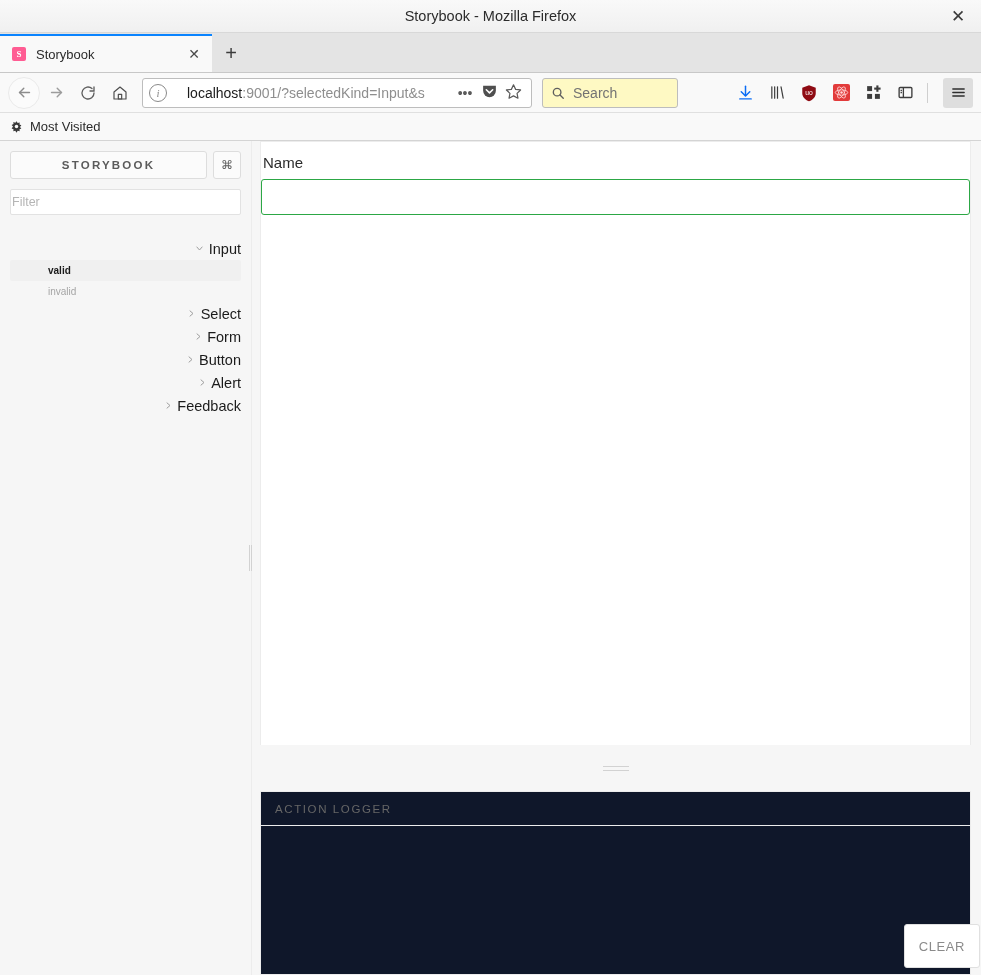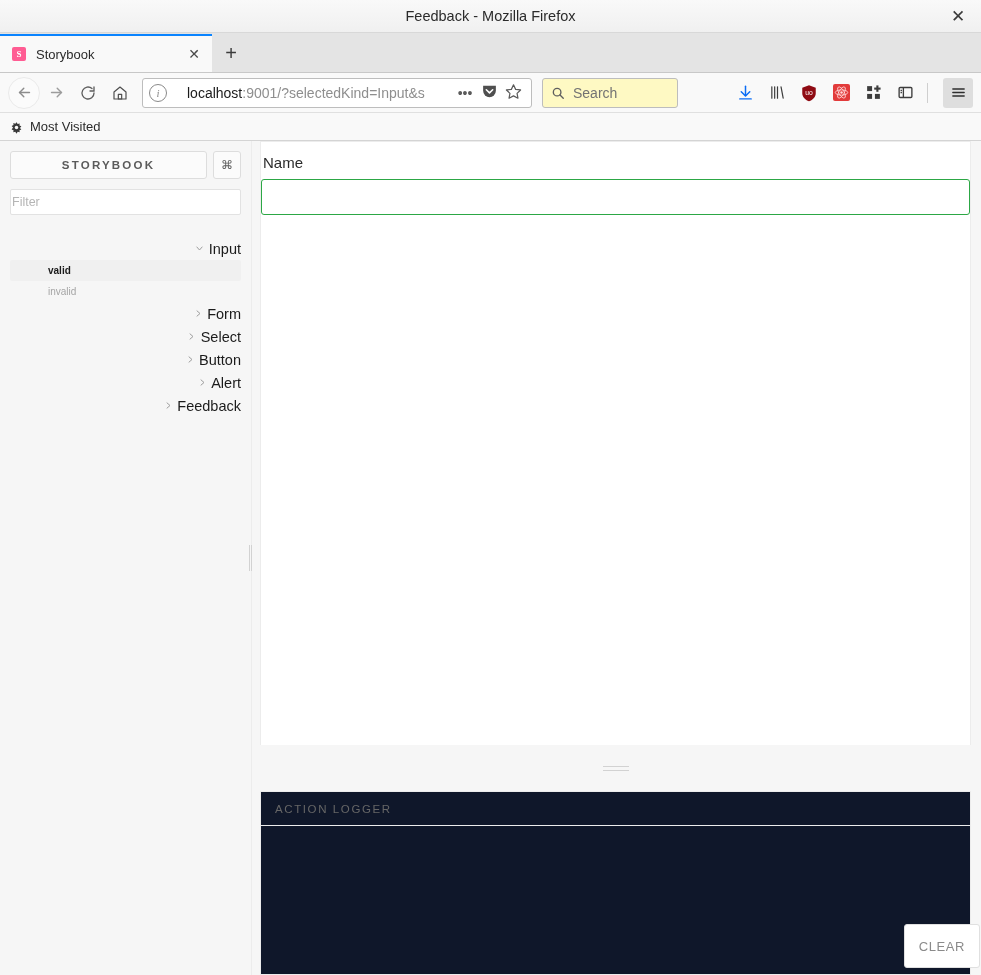--- a/index.html
+++ b/index.html
@@ -118,21 +118,21 @@
   .react-badge {
     width: 17px; height: 17px; background: #e23b3b; border-radius: 2px;
     display: flex; align-items: center; justify-content: center;
   }
 
   .bookmarkbar {
     height: 28px; background: #f9f9f9;
     border-bottom: 1px solid #d4d4d4;
     display: flex; align-items: center; padding: 0 10px;
   }
-  .bm-item { display: flex; align-items: flex-end; font-size: 13px; color: #2b2b2b; }
+  .bm-item { display: flex; align-items: center; font-size: 13px; color: #2b2b2b; }
   .bm-item svg { margin-right: 7px; }
 
   
   .sb {
     display: flex;
     height: calc(975px - 33px - 40px - 40px - 28px);
     background: #f6f6f6;
   }
   .sb-sidebar {
     width: 252px; flex: 0 0 252px;
@@ -235,21 +235,21 @@
     height: 44px; padding: 0 14px;
     background: #fff; border: 1px solid #e0e0e0; border-radius: 3px;
     font-size: 13px; color: #8a8a8a; letter-spacing: 0.6px;
     font-family: "Liberation Sans", sans-serif;
   }
 </style>
 </head>
 <body>
 
 <div class="titlebar">
-  <span class="titlebar-text">Feedback - Mozilla Firefox</span>
+  <span class="titlebar-text">Storybook - Mozilla Firefox</span>
   <span class="win-close">✕</span>
 </div>
 
 <div class="tabstrip">
   <div class="tab">
     <span class="tab-favicon">S</span>
     <span class="tab-title">Storybook</span>
     <span class="tab-close">✕</span>
   </div>
   <div class="newtab">+</div>
@@ -397,30 +397,30 @@
       </div>
       <div class="tree-story selected">valid</div>
       <div class="tree-story">invalid</div>
 
       <div class="tree-kind">
         <span class="caret">
           <svg width="9" height="9" viewBox="0 0 24 24" fill="none" stroke="#9b9b9b" stroke-width="2.6" stroke-linecap="round" stroke-linejoin="round">
               <polyline points="8 5 16 12 8 19"></polyline>
             </svg>
         </span>
+        <span>Select</span>
+      </div>
+
+      <div class="tree-kind">
+        <span class="caret">
+          <svg width="9" height="9" viewBox="0 0 24 24" fill="none" stroke="#9b9b9b" stroke-width="2.6" stroke-linecap="round" stroke-linejoin="round">
+              <polyline points="8 5 16 12 8 19"></polyline>
+            </svg>
+        </span>
         <span>Form</span>
-      </div>
-
-      <div class="tree-kind">
-        <span class="caret">
-          <svg width="9" height="9" viewBox="0 0 24 24" fill="none" stroke="#9b9b9b" stroke-width="2.6" stroke-linecap="round" stroke-linejoin="round">
-              <polyline points="8 5 16 12 8 19"></polyline>
-            </svg>
-        </span>
-        <span>Select</span>
       </div>
 
       <div class="tree-kind">
         <span class="caret">
           <svg width="9" height="9" viewBox="0 0 24 24" fill="none" stroke="#9b9b9b" stroke-width="2.6" stroke-linecap="round" stroke-linejoin="round">
               <polyline points="8 5 16 12 8 19"></polyline>
             </svg>
         </span>
         <span>Button</span>
       </div>

